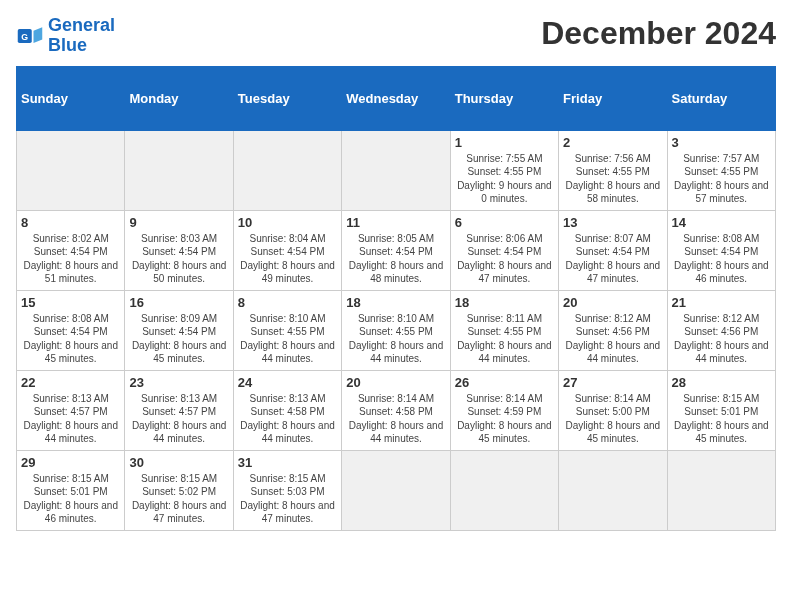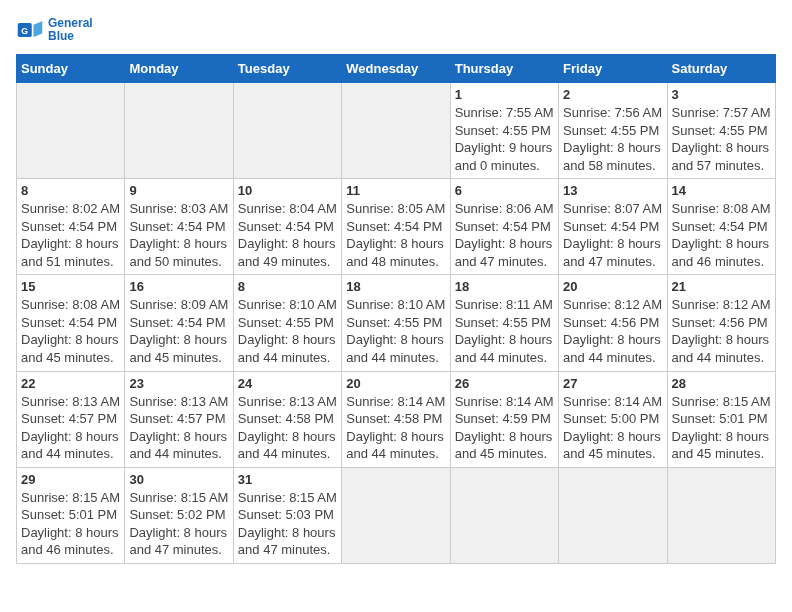--- a/index.html
+++ b/index.html
@@ -15,21 +15,21 @@
       justify-content: space-between;
       align-items: flex-start;
       margin-bottom: 10px;
     }
     .logo {
       display: flex;
       align-items: center;
       gap: 4px;
     }
     .logo-text {
-      font-size: 12px;
+      font-size: 18px;
       font-weight: bold;
       color: #333;
       line-height: 1.1;
     }
     .logo-text span { color: #1a6abf; }
     .logo-icon {
       width: 28px;
       height: 28px;
     }
     .title-block { text-align: right; }
@@ -46,21 +46,21 @@
     table {
       width: 100%;
       border-collapse: collapse;
       table-layout: fixed;
     }
     th {
       background: #1a6abf;
       color: #fff;
       font-size: 13px;
       font-weight: bold;
-      padding: 6px 4px;
+      padding: 24px 4px;
       text-align: left;
       border: 1px solid #1a6abf;
     }
     td {
       border: 1px solid #ccc;
       vertical-align: top;
       padding: 4px 4px;
       font-size: 10.5px;
       color: #333;
       height: 80px;
@@ -69,43 +69,45 @@
     td.empty {
       background: #f0f0f0;
     }
     .day-num {
       font-size: 13px;
       font-weight: bold;
       display: block;
       margin-bottom: 2px;
     }
     .cell-text {
-      font-size: 13px;
+      font-size: 10px;
       line-height: 1.35;
       color: #444;
+      text-align: center;
     }
   </style>
 </head>
 <body>
 
 <div class="header">
   <div class="logo">
     <svg class="logo-icon" viewBox="0 0 32 32">
       <rect x="2" y="8" width="16" height="16" rx="2" fill="#1a6abf"></rect>
       <text x="10" y="20" font-size="10" fill="white" text-anchor="middle" font-weight="bold">G</text>
       <polygon points="20,10 30,6 30,20 20,24" fill="#4da6e0"></polygon>
     </svg>
     <div>
       <div class="logo-text">
         <span>General</span><br>
         <span>Blue</span>
       </div>
     </div>
   </div>
   <div class="title-block">
+    <div class="month-title">December 2024</div>
   </div>
 </div>
 
 <table>
   <thead>
     <tr id="header-row">
         <th>Sunday</th>
         <th>Monday</th>
         <th>Tuesday</th>
         <th>Wednesday</th>

